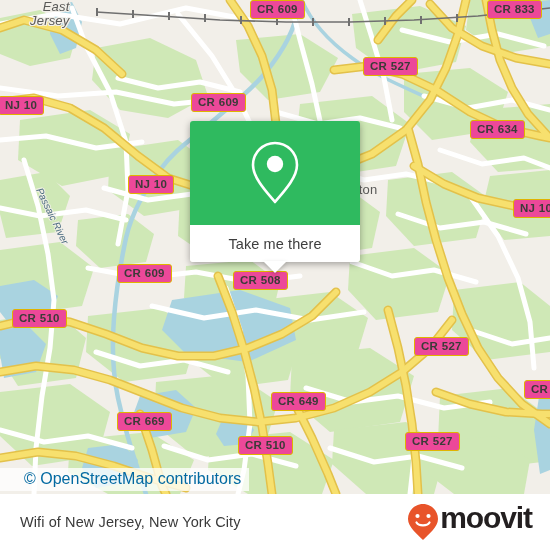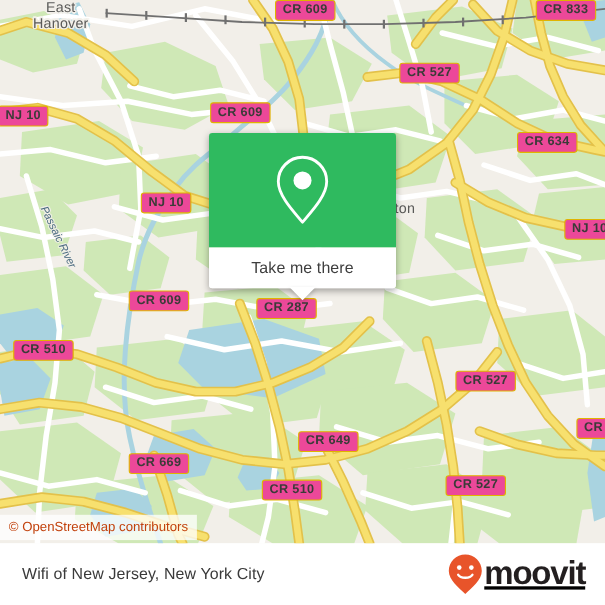--- a/index.html
+++ b/index.html
@@ -42,21 +42,21 @@
     font-size: 13px;
     letter-spacing: 0.2px;
     white-space: nowrap;
     text-shadow:
        1.3px 0 0 #f2efe9, -1.3px 0 0 #f2efe9,
        0 1.3px 0 #f2efe9, 0 -1.3px 0 #f2efe9,
        1px 1px 0 #f2efe9, -1px -1px 0 #f2efe9,
        1px -1px 0 #f2efe9, -1px 1px 0 #f2efe9;
     pointer-events: none;
   }
-  .place-label.two-line { line-height: 14px; text-align: center; }
+  .place-label.two-line { line-height: 14px; text-align: right; font-style: italic; }
 
   .river-label {
     position: absolute;
     color: #4a6b80;
     font-size: 10px;
     font-style: italic;
     white-space: nowrap;
     text-shadow:
        1.2px 0 0 #f2efe9, -1.2px 0 0 #f2efe9,
        0 1.2px 0 #f2efe9, 0 -1.2px 0 #f2efe9;
@@ -127,23 +127,23 @@
     border-top: 12px solid #ffffff;
     filter: drop-shadow(0 2px 2px rgba(0,0,0,0.22));
   }
 
   
   #attribution {
     position: absolute;
     left: 0;
     top: 468px;
     background: rgba(255,255,255,0.76);
-    color: #c2410c;
-    font-size: 12px;
-    padding: 4px 8px 5px 8px;
+    color: #0369a1;
+    font-size: 16px;
+    padding: 4px 8px 5px 24px;
     white-space: nowrap;
     line-height: 14px;
   }
 
   
   #footer-bar {
     position: absolute;
     left: 0;
     top: 494px;
     width: 550px;
@@ -156,23 +156,22 @@
     box-sizing: border-box;
   }
   #footer-title {
     color: #3a3a3a;
     font-size: 14.5px;
     letter-spacing: 0.1px;
     white-space: nowrap;
   }
   #brand-logo {
     display: flex;
-    align-items: center;
+    align-items: flex-start;
     gap: 1px;
-    text-decoration: underline;
   }
   #brand-wordmark {
     color: #231f20;
     font-size: 30px;
     font-weight: bold;
     letter-spacing: -1.1px;
     line-height: 30px;
   }
 </style>
 </head>
@@ -337,37 +336,37 @@
           <rect x="420" y="16" width="2" height="8"></rect>
           <rect x="456" y="14" width="2" height="8"></rect>
           <rect x="492" y="11" width="2" height="8"></rect>
           <rect x="528" y="7" width="2" height="8"></rect>
         </g>
       </g>
     </svg>
 
     <div class="place-label two-line" style="left:30px; top:0px;">
       <div>East</div>
-      <div>Hanover</div>
+      <div>Jersey</div>
     </div>
 
     <div class="place-label" style="left:352px; top:182px;">ston</div>
 
     <div class="river-label" style="left:44px; top:186px; transform:rotate(64deg); transform-origin:left top;">Passaic River</div>
 
     <div class="shield" style="left:250px; top:0px;">CR 609</div>
     <div class="shield" style="left:487px; top:0px;">CR 833</div>
     <div class="shield" style="left:363px; top:57px;">CR 527</div>
     <div class="shield" style="left:191px; top:93px;">CR 609</div>
     <div class="shield" style="left:-2px;  top:96px;">NJ 10</div>
     <div class="shield" style="left:470px; top:120px;">CR 634</div>
     <div class="shield" style="left:128px; top:175px;">NJ 10</div>
     <div class="shield" style="left:513px; top:199px;">NJ 10</div>
     <div class="shield" style="left:117px; top:264px;">CR 609</div>
-    <div class="shield" style="left:233px; top:271px;">CR 287</div>
+    <div class="shield" style="left:233px; top:271px;">CR 508</div>
     <div class="shield" style="left:12px;  top:309px;">CR 510</div>
     <div class="shield" style="left:414px; top:337px;">CR 527</div>
     <div class="shield" style="left:271px; top:360px;margin-top:32px;">CR 649</div>
     <div class="shield" style="left:524px; top:380px;">CR 5</div>
     <div class="shield" style="left:117px; top:412px;">CR 669</div>
     <div class="shield" style="left:238px; top:436px;">CR 510</div>
     <div class="shield" style="left:405px; top:432px;">CR 527</div>
 
     <div id="popup-card">
       <div id="popup-head">

